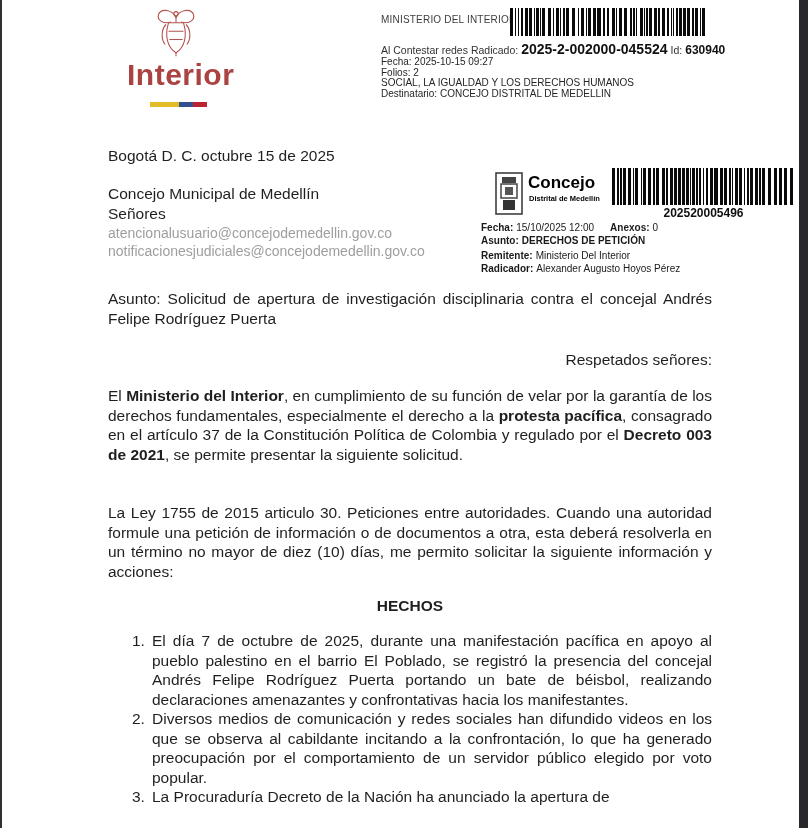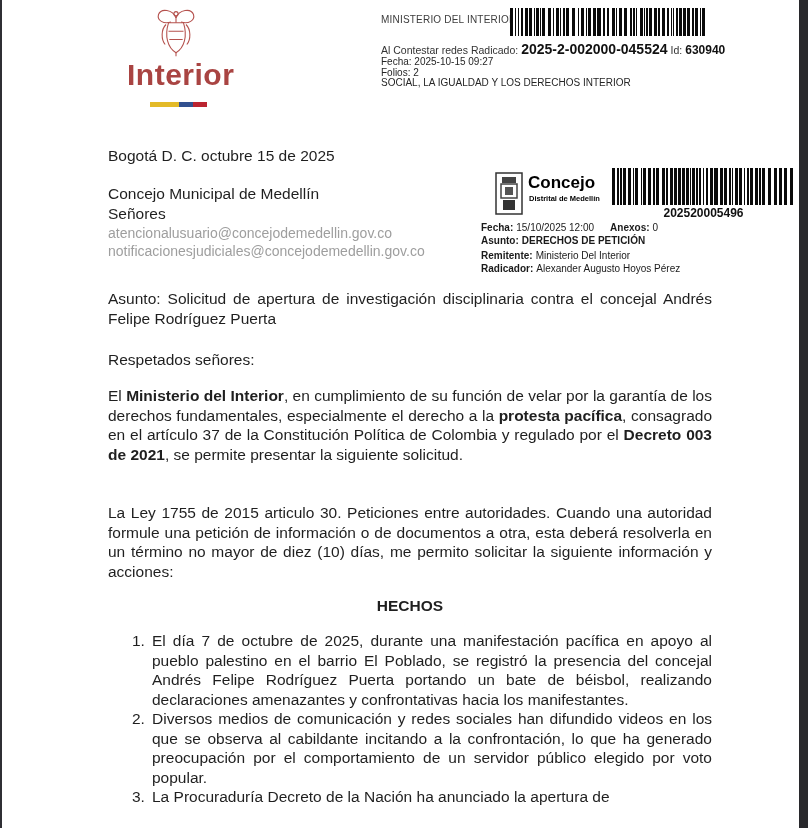--- a/index.html
+++ b/index.html
@@ -45,21 +45,21 @@
   .bold-val{font-weight:bold;}
 
   
   .letter{position:absolute;left:108px;top:0;width:604px;font-size:15.5px;line-height:19.5px;}
   .abs{position:absolute;left:0;width:604px;}
   .date-line{top:146px;}
   .recipient{top:184px;}
   .recipient .rl{line-height:20px;}
   .recipient .email{font-size:14px;line-height:18.4px;color:#9e9e9e;}
   .subject{top:289px;text-align:justify;}
-  .greeting{top:350px;}
+  .greeting{top:350px;text-align:right;}
   .p1{top:386px;text-align:justify;}
   .p2{top:503px;text-align:justify;}
   .hechos{top:596px;text-align:center;font-weight:bold;}
   .facts{top:631px;left:44px;width:560px;margin:0;padding:0;list-style:none;}
   .facts li{position:relative;text-align:justify;}
   .facts .num{position:absolute;left:-20px;}
 </style>
 </head>
 <body>
 
@@ -88,21 +88,22 @@
 
   <div class="min-block">
     <div class="min-name">MINISTERIO DEL INTERIOR</div>
     <div class="barcode bc-min"><i style="width: 3px;"></i><s style="width: 2px;"></s><i style="width: 1px;"></i><s style="width: 2px;"></s><i style="width: 1px;"></i><s style="width: 2px;"></s><i style="width: 2px;"></i><s style="width: 2px;"></s><i style="width: 3px;"></i><s style="width: 1px;"></s><i style="width: 3px;"></i><s style="width: 2px;"></s><i style="width: 1px;"></i><s style="width: 1px;"></s><i style="width: 3px;"></i><s style="width: 1px;"></s><i style="width: 1px;"></i><s style="width: 1px;"></s><i style="width: 3px;"></i><s style="width: 3px;"></s><i style="width: 3px;"></i><s style="width: 2px;"></s><i style="width: 1px;"></i><s style="width: 2px;"></s><i style="width: 3px;"></i><s style="width: 1px;"></s><i style="width: 1px;"></i><s style="width: 2px;"></s><i style="width: 2px;"></i><s style="width: 1px;"></s><i style="width: 3px;"></i><s style="width: 3px;"></s><i style="width: 3px;"></i><s style="width: 3px;"></s><i style="width: 1px;"></i><s style="width: 2px;"></s><i style="width: 3px;"></i><s style="width: 2px;"></s><i style="width: 1px;"></i><s style="width: 1px;"></s><i style="width: 3px;"></i><s style="width: 2px;"></s><i style="width: 3px;"></i><s style="width: 1px;"></s><i style="width: 4px;"></i><s style="width: 2px;"></s><i style="width: 2px;"></i><s style="width: 2px;"></s><i style="width: 2px;"></i><s style="width: 3px;"></s><i style="width: 3px;"></i><s style="width: 1px;"></s><i style="width: 1px;"></i><s style="width: 2px;"></s><i style="width: 3px;"></i><s style="width: 2px;"></s><i style="width: 3px;"></i><s style="width: 3px;"></s><i style="width: 2px;"></i><s style="width: 1px;"></s><i style="width: 2px;"></i><s style="width: 1px;"></s><i style="width: 1px;"></i><s style="width: 3px;"></s><i style="width: 3px;"></i><s style="width: 1px;"></s><i style="width: 1px;"></i><s style="width: 1px;"></s><i style="width: 2px;"></i><s style="width: 1px;"></s><i style="width: 3px;"></i><s style="width: 2px;"></s><i style="width: 3px;"></i><s style="width: 1px;"></s><i style="width: 2px;"></i><s style="width: 2px;"></s><i style="width: 3px;"></i><s style="width: 2px;"></s><i style="width: 2px;"></i><s style="width: 2px;"></s><i style="width: 1px;"></i><s style="width: 1px;"></s><i style="width: 1px;"></i><s style="width: 2px;"></s><i style="width: 2px;"></i><s style="width: 1px;"></s><i style="width: 3px;"></i><s style="width: 1px;"></s><i style="width: 3px;"></i><s style="width: 1px;"></s><i style="width: 3px;"></i><s style="width: 2px;"></s><i style="width: 2px;"></i><s style="width: 1px;"></s><i style="width: 3px;"></i><s style="width: 2px;"></s><i style="width: 1px;"></i><s style="width: 1px;"></s><i style="width: 3px;"></i><s style="width: 0px;"></s></div>
     <div class="rad-line">
       <span>Al Contestar redes Radicado:</span><b class="rad-num">2025-2-002000-045524</b><span>Id:</span><b class="rad-id">630940</b>
     </div>
     <div class="min-details">
       <div>Fecha: 2025-10-15 09:27</div>
       <div>Folios: 2</div>
-      <div>SOCIAL, LA IGUALDAD Y LOS DERECHOS INTERIOR</div>
+      <div>SOCIAL, LA IGUALDAD Y LOS DERECHOS HUMANOS</div>
+      <div>Destinatario: CONCEJO DISTRITAL DE MEDELLIN</div>
     </div>
   </div>
 
   <div class="stamp">
     <svg class="emblem" width="28" height="43" viewBox="0 0 28 43">
       <rect x="1" y="1" width="26" height="41" fill="#fff" stroke="#333" stroke-width="1.5"></rect>
       <rect x="7" y="5" width="14" height="6" fill="#444"></rect>
       <rect x="6" y="12" width="16" height="14" fill="none" stroke="#444" stroke-width="1.5"></rect>
       <rect x="10" y="15" width="8" height="8" fill="#555"></rect>
       <rect x="8" y="28" width="12" height="10" fill="#333"></rect>

